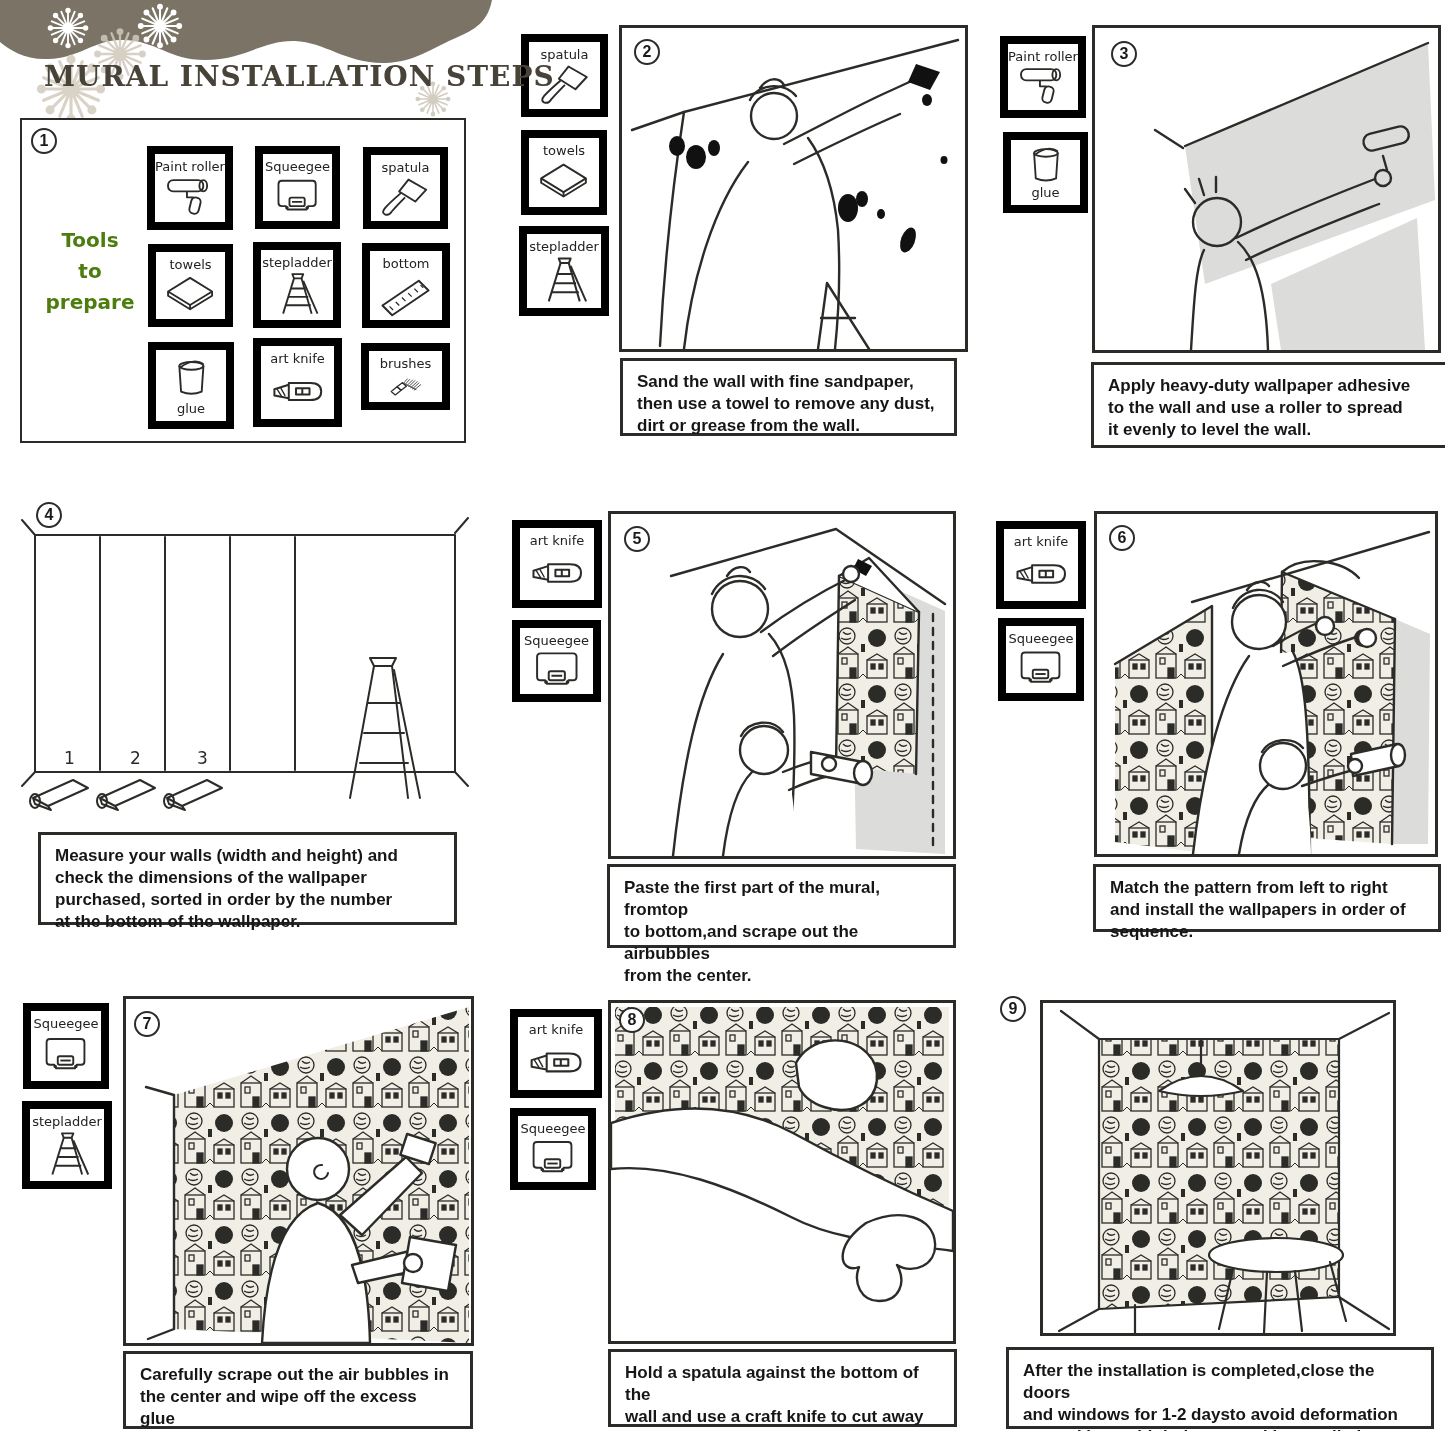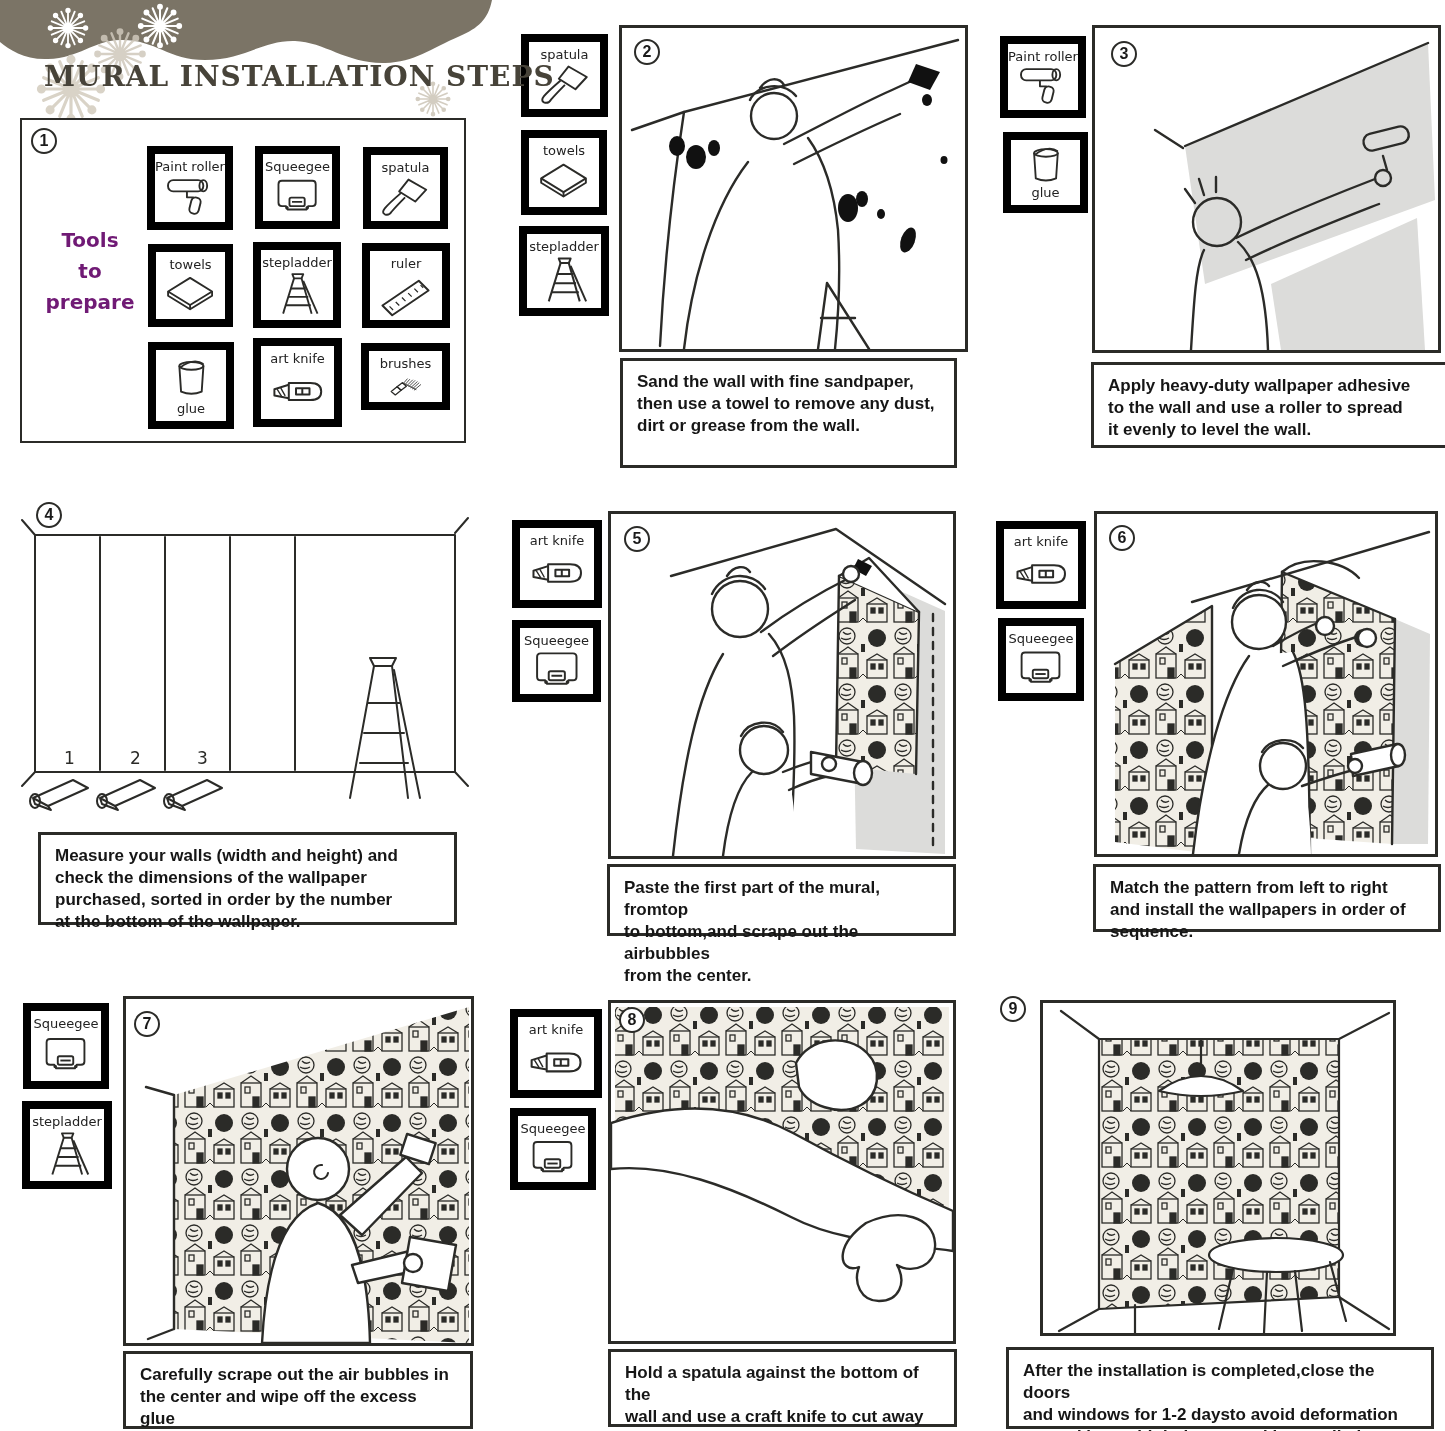--- a/index.html
+++ b/index.html
@@ -16,21 +16,21 @@
            white-space:pre-line;color:#161616;}
   .badge{position:absolute;width:26px;height:26px;border:2px solid #2b2b28;border-radius:50%;
          background:#fff;display:flex;align-items:center;justify-content:center;
          font-size:16px;font-weight:600;z-index:6;box-sizing:border-box;}
   .tool-box{position:absolute;border:8px solid #000000;background:#fff;box-sizing:border-box;
             display:flex;flex-direction:column;align-items:center;padding:5px 3px 3px;}
   .tool-box.label-bottom{flex-direction:column-reverse;padding:3px 3px 5px;}
   .tool-box .lbl{font-size:13px;color:#222;font-family:"DejaVu Sans",sans-serif;white-space:nowrap;}
   .tool-box svg{flex:1 1 auto;width:86%;min-height:0;}
   .heading{position:absolute;font-family:"DejaVu Sans",sans-serif;font-weight:bold;
-           font-size:20px;line-height:1.55;text-align:center;color:#701a75;}
+           font-size:20px;line-height:1.55;text-align:center;color:#4d7c0f;}
   .scene{position:absolute;left:0;top:0;width:100%;height:100%;}
 </style>
 </head>
 <body>
 
 <svg aria-hidden="true" style="position:absolute;width:0;height:0">
   <defs>
     <pattern id="mural" width="56" height="56" patternUnits="userSpaceOnUse">
       <rect width="56" height="56" fill="#f1eee6"></rect>
       <g stroke="#2b2b28" fill="none" stroke-width="1.3">
@@ -189,21 +189,21 @@
           <use href="#icon-towel"></use>
         </svg>
     </div>
     <div class="tool-box" style="left:231px;top:122px;width:88px;height:86px;">
       <span class="lbl">stepladder</span>
       <svg>
           <use href="#icon-stepladder"></use>
         </svg>
     </div>
     <div class="tool-box" style="left:340px;top:123px;width:88px;height:85px;">
-      <span class="lbl">ruler</span>
+      <span class="lbl">bottom</span>
       <svg>
           <use href="#icon-ruler"></use>
         </svg>
     </div>
     <div class="tool-box label-bottom" style="left:126px;top:222px;width:86px;height:87px;">
       <span class="lbl">glue</span>
       <svg>
           <use href="#icon-glue"></use>
         </svg>
     </div>
@@ -260,21 +260,21 @@
         <ellipse cx="92" cy="120" rx="6" ry="8"></ellipse>
         <ellipse cx="240" cy="171" rx="6" ry="8"></ellipse>
         <ellipse cx="226" cy="180" rx="10" ry="14"></ellipse>
         <ellipse cx="259" cy="186" rx="4" ry="5"></ellipse>
         <ellipse cx="305" cy="72" rx="5" ry="6"></ellipse>
         <ellipse cx="322" cy="132" rx="3.5" ry="4"></ellipse>
         <ellipse cx="286" cy="212" rx="7" ry="13" transform="rotate(20 286 212)"></ellipse>
       </g>
     </svg>
   </div>
-  <div class="caption" style="left:620px;top:358px;width:337px;height:110px;">Sand the wall with fine sandpaper,
+  <div class="caption" style="left:620px;top:358px;width:337px;height:78px;">Sand the wall with fine sandpaper,
 then use a towel to remove any dust,
 dirt or grease from the wall.</div>
 
   <div class="tool-box" style="left:1000px;top:36px;width:86px;height:82px;">
     <span class="lbl">Paint roller</span>
     <svg>
         <use href="#icon-paint-roller"></use>
       </svg>
   </div>
   <div class="tool-box label-bottom" style="left:1003px;top:132px;width:85px;height:81px;">
@@ -375,21 +375,21 @@
         <circle cx="153" cy="236" r="24"></circle>
         <path d="M130,222 C138,206 162,204 172,218" fill="none"></path>
         <path d="M172,258 C192,250 206,246 216,244" fill="none"></path>
         <path d="M178,276 C196,268 208,264 218,262" fill="none"></path>
         <polygon points="200,238 252,248 252,270 200,260"></polygon>
         <ellipse cx="252" cy="259" rx="9" ry="12"></ellipse>
         <circle cx="218" cy="250" r="7"></circle>
       </g>
     </svg>
   </div>
-  <div class="caption" style="left:607px;top:864px;width:349px;height:72px;">Paste the first part of the mural, fromtop
+  <div class="caption" style="left:607px;top:864px;width:349px;height:84px;">Paste the first part of the mural, fromtop
 to bottom,and scrape out the airbubbles
 from the center.</div>
 
   <div class="tool-box" style="left:996px;top:521px;width:90px;height:88px;">
     <span class="lbl">art knife</span>
     <svg>
         <use href="#icon-art-knife"></use>
       </svg>
   </div>
   <div class="tool-box" style="left:998px;top:618px;width:86px;height:83px;">

